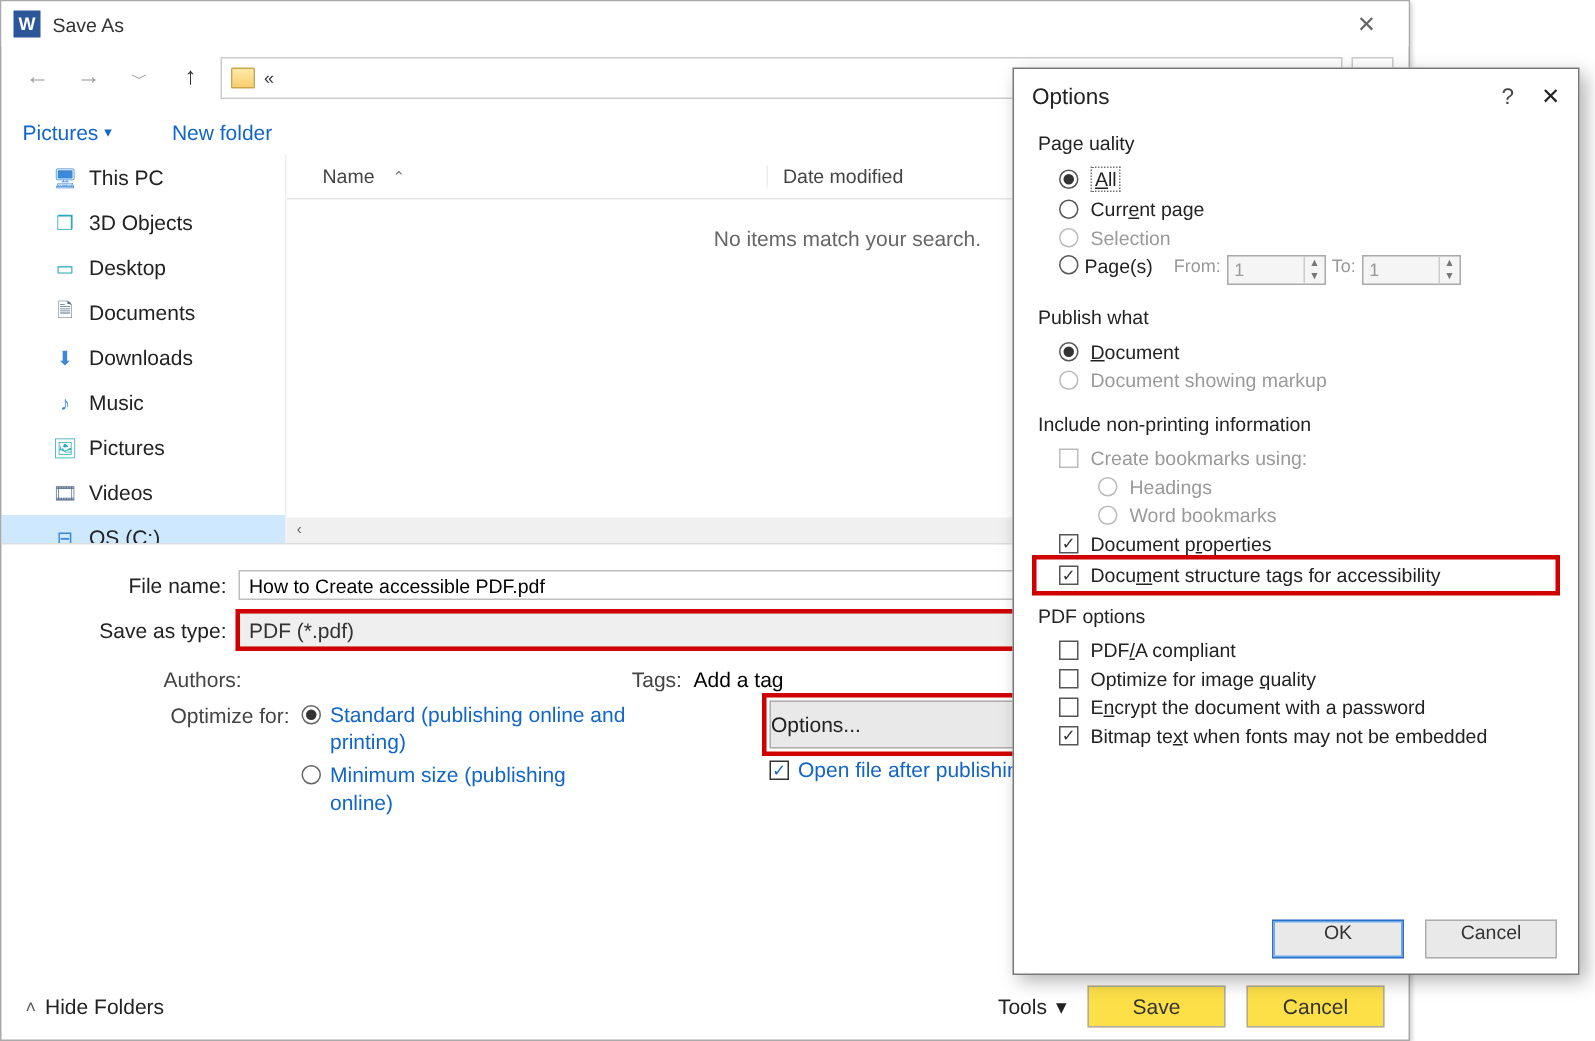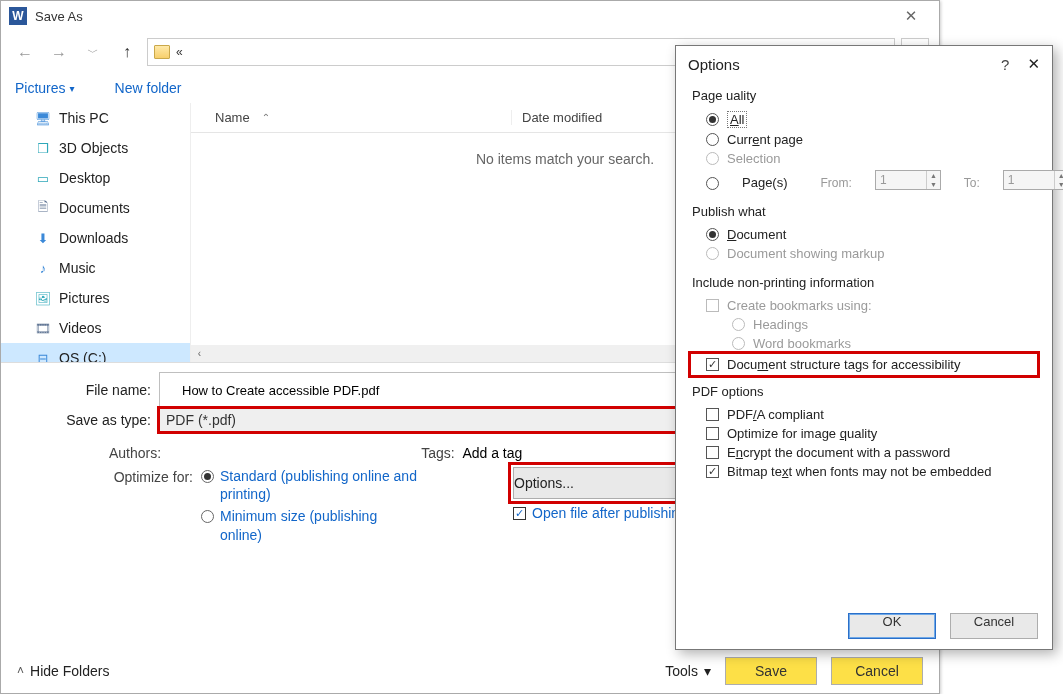--- a/index.html
+++ b/index.html
@@ -48,21 +48,21 @@
     .hdr-name { flex: 0 0 320px; padding-left: 24px; display:flex; align-items:center; gap:12px; }
     .hdr-sort { color:#777; font-size:10px; }
     .hdr-date { flex: 0 0 140px; border-left:1px solid #eee; padding-left:10px; }
     .empty-msg { text-align: center; color: #666; font-size: 14px; margin-top: 18px; }
     .hscroll { position:absolute; bottom:0; left:0; right:0; height:17px; background:#f0f0f0; display:flex; align-items:center; }
     .hscroll .arrow { width:17px; height:17px; display:inline-flex; align-items:center; justify-content:center; color:#666; font-size:10px; }
 
     .form-block { padding: 12px 18px 10px 48px; }
     .form-row { display: flex; align-items: center; height: 30px; gap: 8px; }
     .form-row label.lbl { width: 102px; text-align: right; font-size: 14px; color: #222; }
-    .fn-input { flex: 1; height: 36px; border: 1px solid #bfbfbf; padding: 0 22px; font-size: 13px; background: #fff; max-width: 760px; }
+    .fn-input { flex: 1; height: 20px; border: 1px solid #bfbfbf; padding: 0 6px; font-size: 13px; background: #fff; max-width: 760px; }
     .type-select { flex: 1; height: 24px; border: 1px solid #bfbfbf; padding: 0 6px; font-size: 14px; background: #efefef; max-width: 760px; display:flex; align-items:center; }
     .red-box { outline: 3px solid #d10000; outline-offset: -1px; }
 
     .meta-row { display:flex; padding: 10px 0 4px 60px; gap: 260px; font-size:14px; color:#444; }
     .meta-row .meta-label { color:#444; }
     .meta-row .meta-link { color:#000000; }
 
     .opt-row { display:flex; padding: 2px 0 0 34px; align-items:flex-start; }
     .opt-left { display:flex; align-items:flex-start; gap:8px; width: 370px; }
     .opt-left-label { width:110px; text-align:right; color:#444; font-size:14px; padding-top:2px; }
@@ -98,21 +98,21 @@
     .dlg-radio { width:13px; height:13px; border:1px solid #555; border-radius:50%; display:inline-flex; align-items:center; justify-content:center; flex-shrink:0; }
     .dlg-radio.checked::after { content:""; width:7px; height:7px; background:#333; border-radius:50%; }
     .dlg-radio.disabled { border-color:#bbb; }
     .dlg-chk { width:13px; height:13px; border:1px solid #555; display:inline-flex; align-items:center; justify-content:center; font-size:11px; color:#333; flex-shrink:0; }
     .dlg-chk.checked::after { content:"✓"; }
     .dlg-chk.disabled { border-color:#bbb; }
     .spin { display:inline-flex; align-items:center; border:1px solid #aaa; height:20px; background:#f5f5f5; color:#999; }
     .spin input { width:50px; border:none; background:transparent; padding:0 4px; font-size:12px; color:#999; }
     .spin .arrows { display:flex; flex-direction:column; border-left:1px solid #ccc; }
     .spin .arrows span { font-size:7px; line-height:9px; padding:0 3px; color:#777; }
-    .pages-row { display:flex; align-items:flex-end; gap:23px; }
+    .pages-row { display:flex; align-items:flex-start; gap:4px; }
     .pages-row .ft { color:#999; font-size:12px; }
     .red-hl { outline:3px solid #d10000; outline-offset:1px; }
     .dlg-footer { position:absolute; bottom:10px; right:14px; display:flex; gap:14px; }
     .dlg-btn { width:88px; height:26px; border:1px solid #adadad; background:#e9e9e9; font-size:13px; display:flex; justify-content:center; }
     .dlg-btn.primary { border:1px solid #2a6fc9; box-shadow: inset 0 0 0 1px #6fa9e8; }
   </style>
 </head>
 <body>
 
 <div class="saveas-window">
@@ -318,20 +318,24 @@
       <span>Create bookmarks using:</span>
     </div>
     <div class="dlg-row indent disabled">
       <span class="dlg-radio disabled"></span>
       <span>Headings</span>
     </div>
     <div class="dlg-row indent disabled">
       <span class="dlg-radio disabled"></span>
       <span>Word bookmarks</span>
     </div>
+    <div class="dlg-row">
+      <span class="dlg-chk checked"></span>
+      <span>Document p<span class="u">r</span>operties</span>
+    </div>
     <div class="dlg-row red-hl" style="margin:2px 0;">
       <span class="dlg-chk checked"></span>
       <span>Docu<span class="u">m</span>ent structure tags for accessibility</span>
     </div>
 
     <div class="section-label" style="margin-top:10px;">PDF options</div>
     <div class="dlg-row">
       <span class="dlg-chk"></span>
       <span>PDF<span class="u">/</span>A compliant</span>
     </div>

